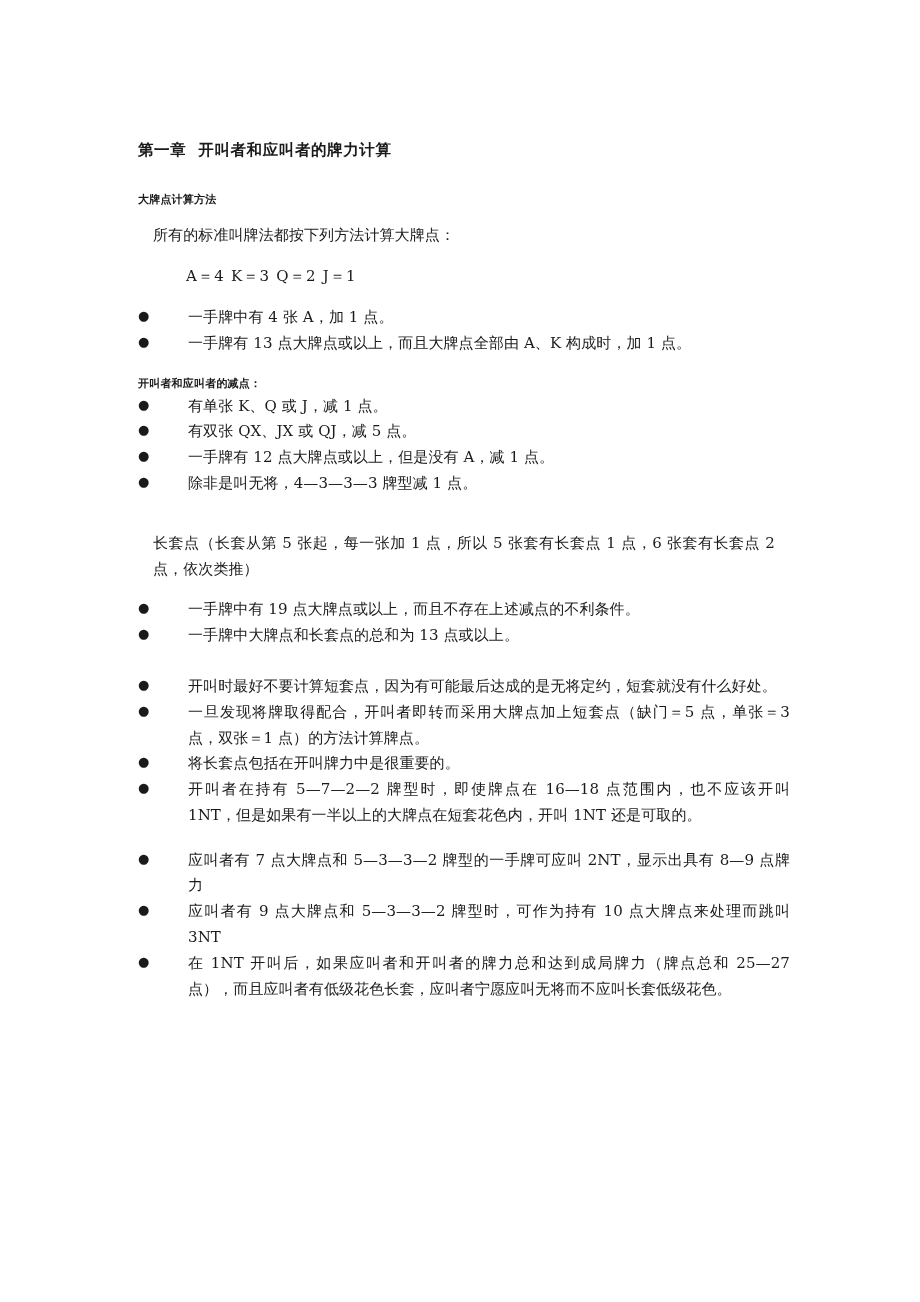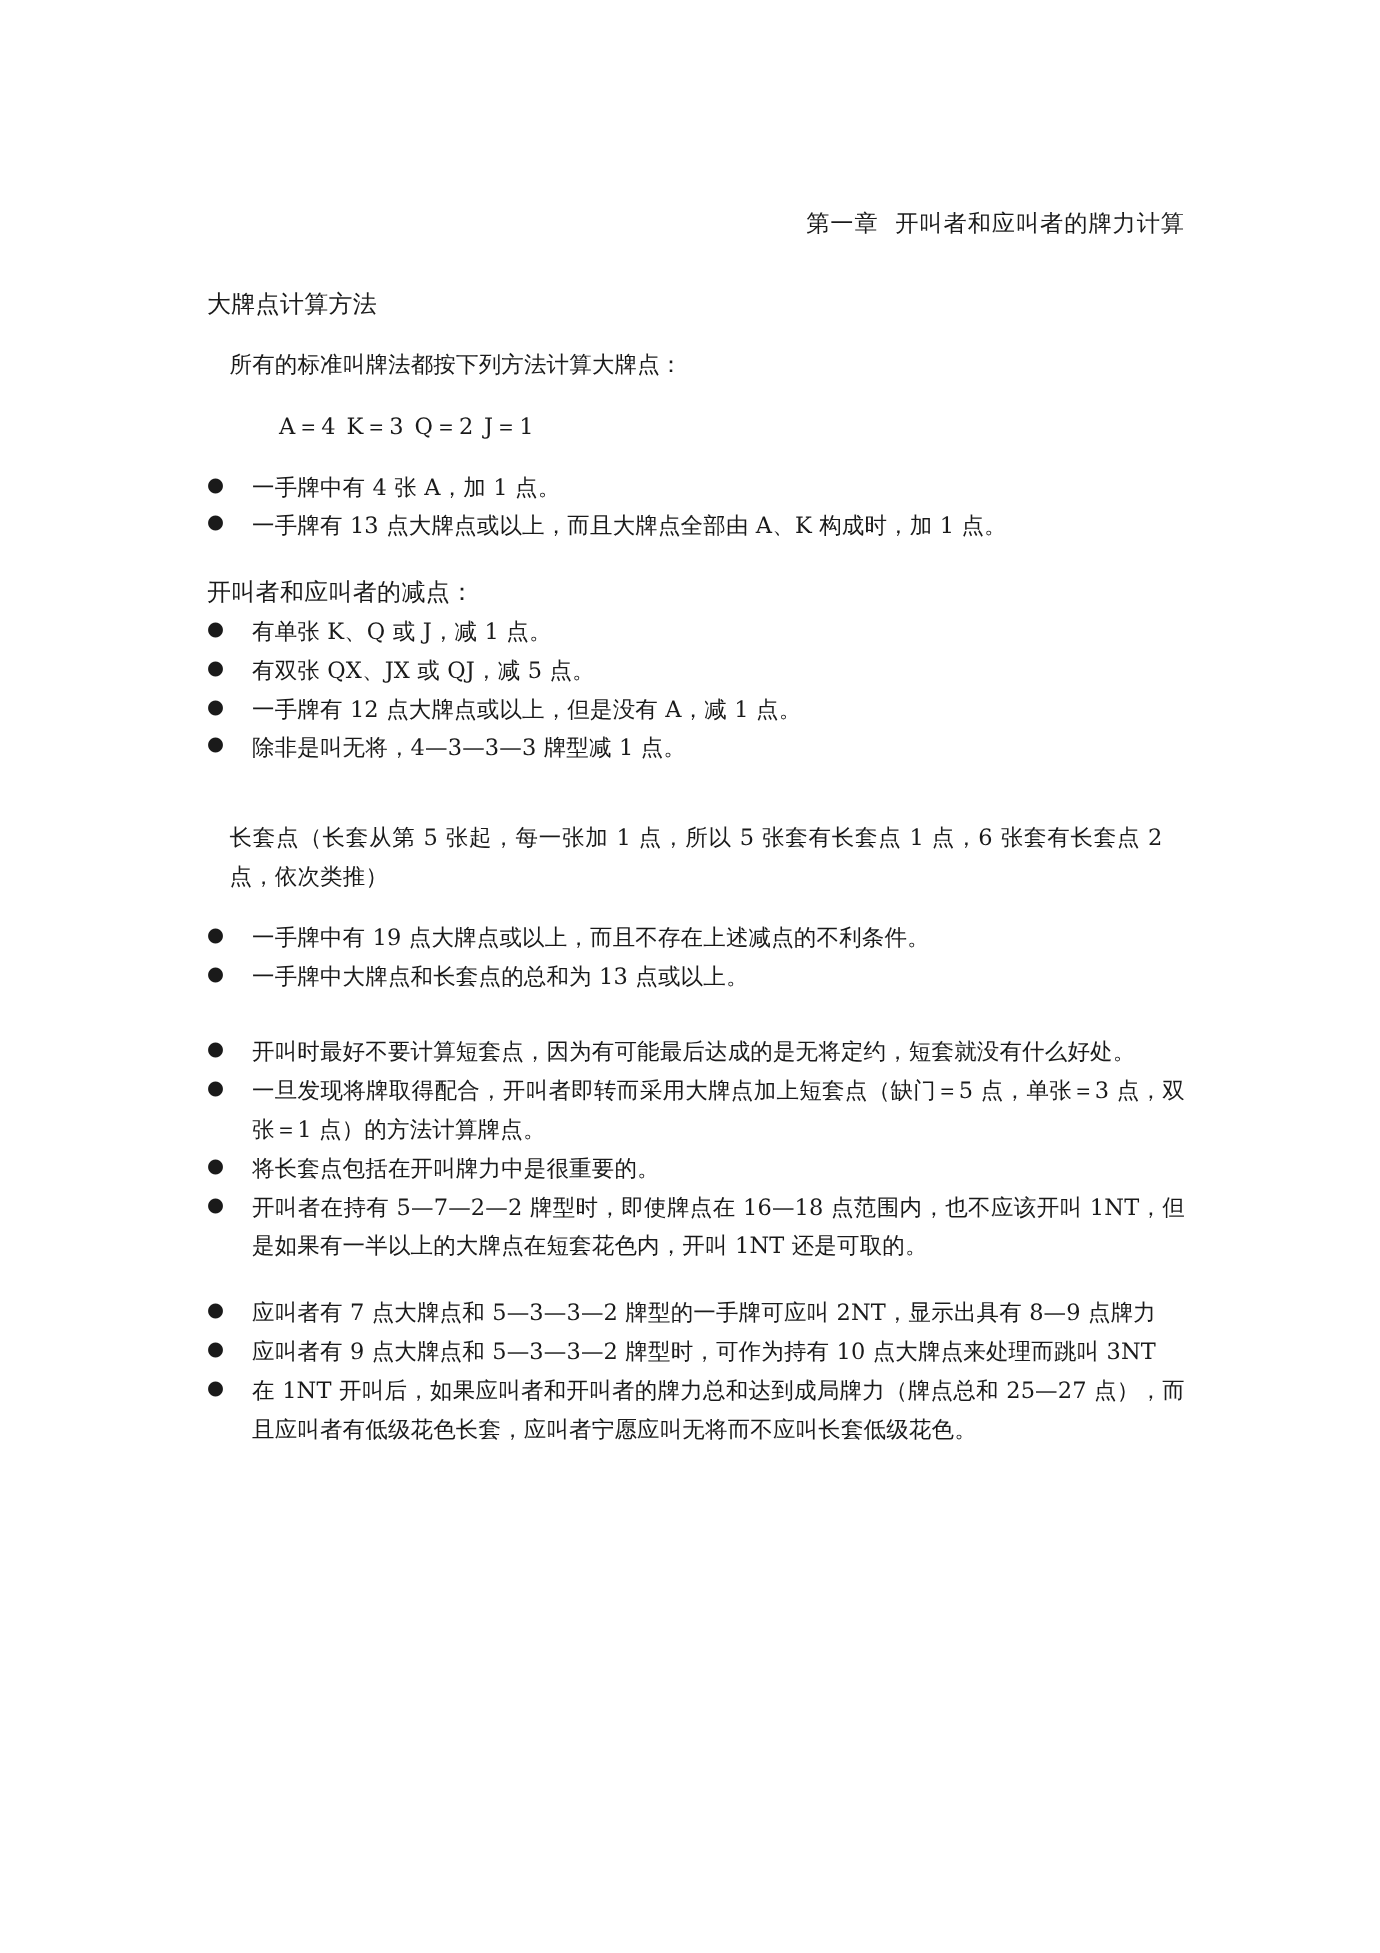--- a/index.html
+++ b/index.html
@@ -23,32 +23,31 @@
     box-sizing: border-box;
     padding: 138px 130px 0 138px;
   }
   .doc-body {
     width: 652px;
   }
 
   
   .chapter-title {
     font-size: 15.5px;
-    font-weight: normal;
+    font-weight: bold;
     letter-spacing: 0.6px;
     line-height: 1.5;
     margin: 0 0 30px 0;
     white-space: pre;
-    text-align: right;
   }
 
   
   .section-heading {
-    font-size: 16px;
-    font-weight: normal;
+    font-size: 11px;
+    font-weight: bold;
     letter-spacing: 0.2px;
     line-height: 1.55;
     margin: 0 0 1px 0;
   }
 
   
   .para {
     font-size: 15px;
     line-height: 1.72;
     margin: 15px;
@@ -80,20 +79,21 @@
     left: 0;
     top: 0;
     width: 16px;
     text-align: left;
     font-size: 13px;
     line-height: 1.72;
     font-family: "DejaVu Sans", "Liberation Sans", sans-serif;
   }
   .bullet-text {
     display: block;
+    margin-left: 20px;
   }
 
   
   .gap-section { height: 19px; }
   .gap-group   { height: 25px; }
 </style>
 </head>
 <body>
 
 <div class="page">

